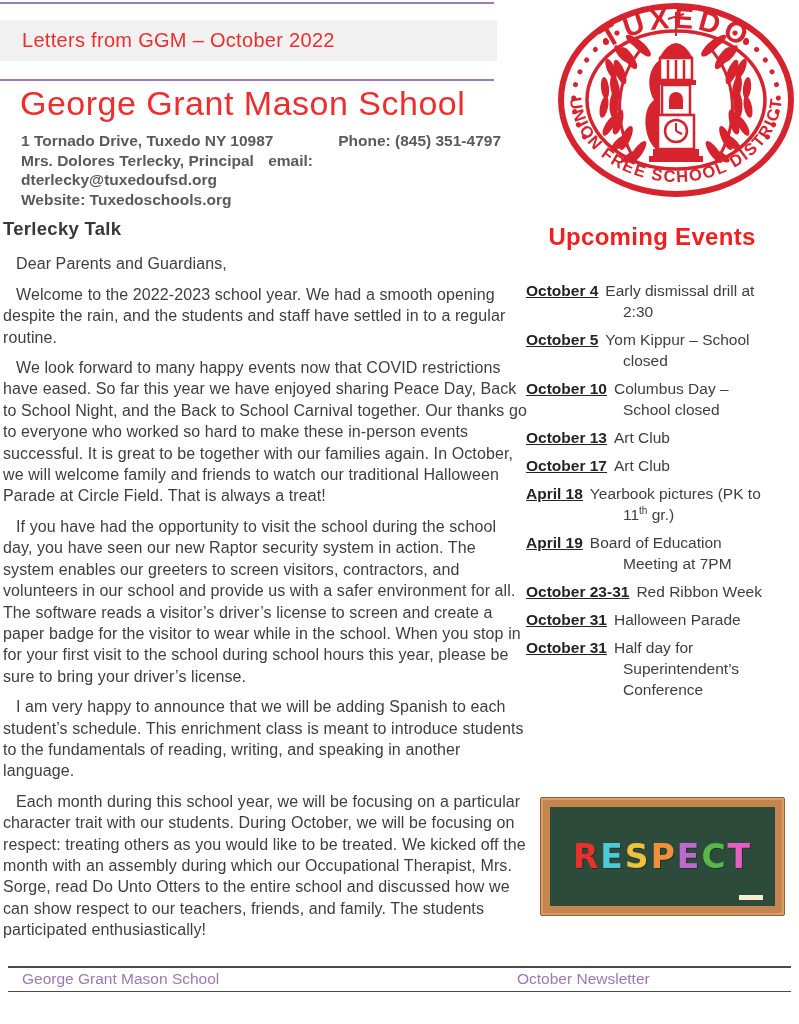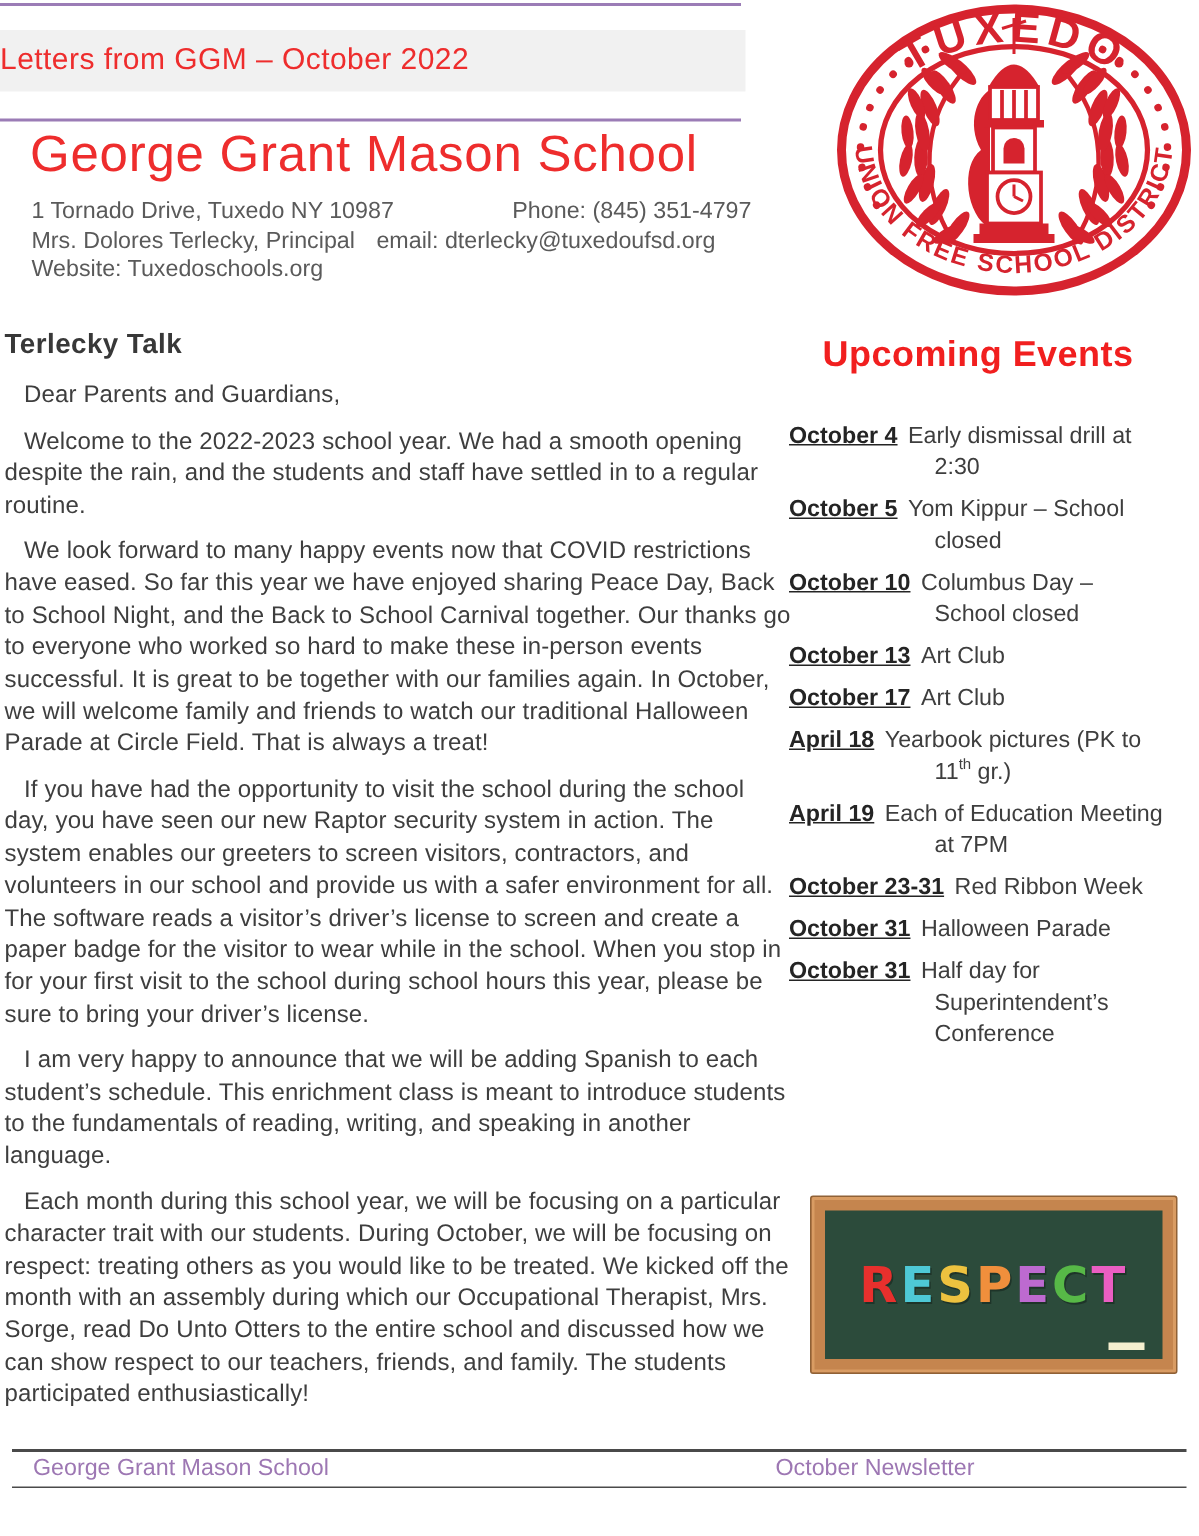--- a/index.html
+++ b/index.html
@@ -3,28 +3,28 @@
 <meta charset="utf-8">
 <style>
   html,body{margin:0;padding:0;background:#ffffff;}
   .page{position:relative;width:799px;height:1024px;background:#ffffff;overflow:hidden;
         font-family:"Liberation Sans", sans-serif;}
 
   
   .rule{position:absolute;background:#9b7cb6;}
   .rule-1{left:0;top:2px;width:494px;height:2px;}
   .banner{position:absolute;left:0;top:20px;width:497px;height:41px;background:#f1f1f1;
-          color:#ee2d2d;font-size:20px;display:flex;align-items:center;
+          color:#ee2d2d;font-size:20px;display:flex;align-items:center;padding-left:22px;
           box-sizing:border-box;letter-spacing:.3px;}
   .rule-2{left:0;top:79px;width:494px;height:2px;}
 
   .school-title{position:absolute;left:20px;top:84px;font-size:34px;color:#ee2d2d;
                 font-weight:400;letter-spacing:.5px;white-space:nowrap;}
   .contact{position:absolute;left:21px;top:131px;width:480px;font-size:15.5px;
-           color:#5a5a5a;line-height:19.5px;}
+           color:#5a5a5a;line-height:19.5px;font-weight:bold;}
   .contact-row1{display:flex;justify-content:space-between;}
   .contact-row2 .gap{display:inline-block;width:10px;}
 
   
   .logo{position:absolute;left:556px;top:2px;width:240px;height:197px;}
 
   
   .article{position:absolute;left:3px;top:218px;width:524px;font-size:16px;color:#3e3e3e;
            line-height:21.4px;letter-spacing:.1px;}
   .article h2{font-size:18.5px;margin:0 0 14px 0;color:#383838;letter-spacing:.3px;}
@@ -158,21 +158,21 @@
 
   <div class="events">
     <h2>Upcoming Events</h2>
 
     <div class="event"><span class="edate">October 4</span><span>Early dismissal drill at 2:30</span></div>
     <div class="event"><span class="edate">October 5</span><span>Yom Kippur – School closed</span></div>
     <div class="event"><span class="edate">October 10</span><span>Columbus Day – School closed</span></div>
     <div class="event"><span class="edate">October 13</span><span>Art Club</span></div>
     <div class="event"><span class="edate">October 17</span><span>Art Club</span></div>
     <div class="event"><span class="edate">April 18</span><span>Yearbook pictures (PK to 11</span><sup>th</sup><span> gr.)</span></div>
-    <div class="event"><span class="edate">April 19</span><span>Each of Education Meeting at 7PM</span></div>
+    <div class="event"><span class="edate">April 19</span><span>Board of Education Meeting at 7PM</span></div>
     <div class="event"><span class="edate">October 23-31</span><span>Red Ribbon Week</span></div>
     <div class="event"><span class="edate">October 31</span><span>Halloween Parade</span></div>
     <div class="event"><span class="edate">October 31</span><span>Half day for Superintendent’s Conference</span></div>
   </div>
 
   <div class="board-frame">
     <div class="board">
       <span class="c0">R</span>
       <span class="c1">E</span>
       <span class="c2">S</span>

